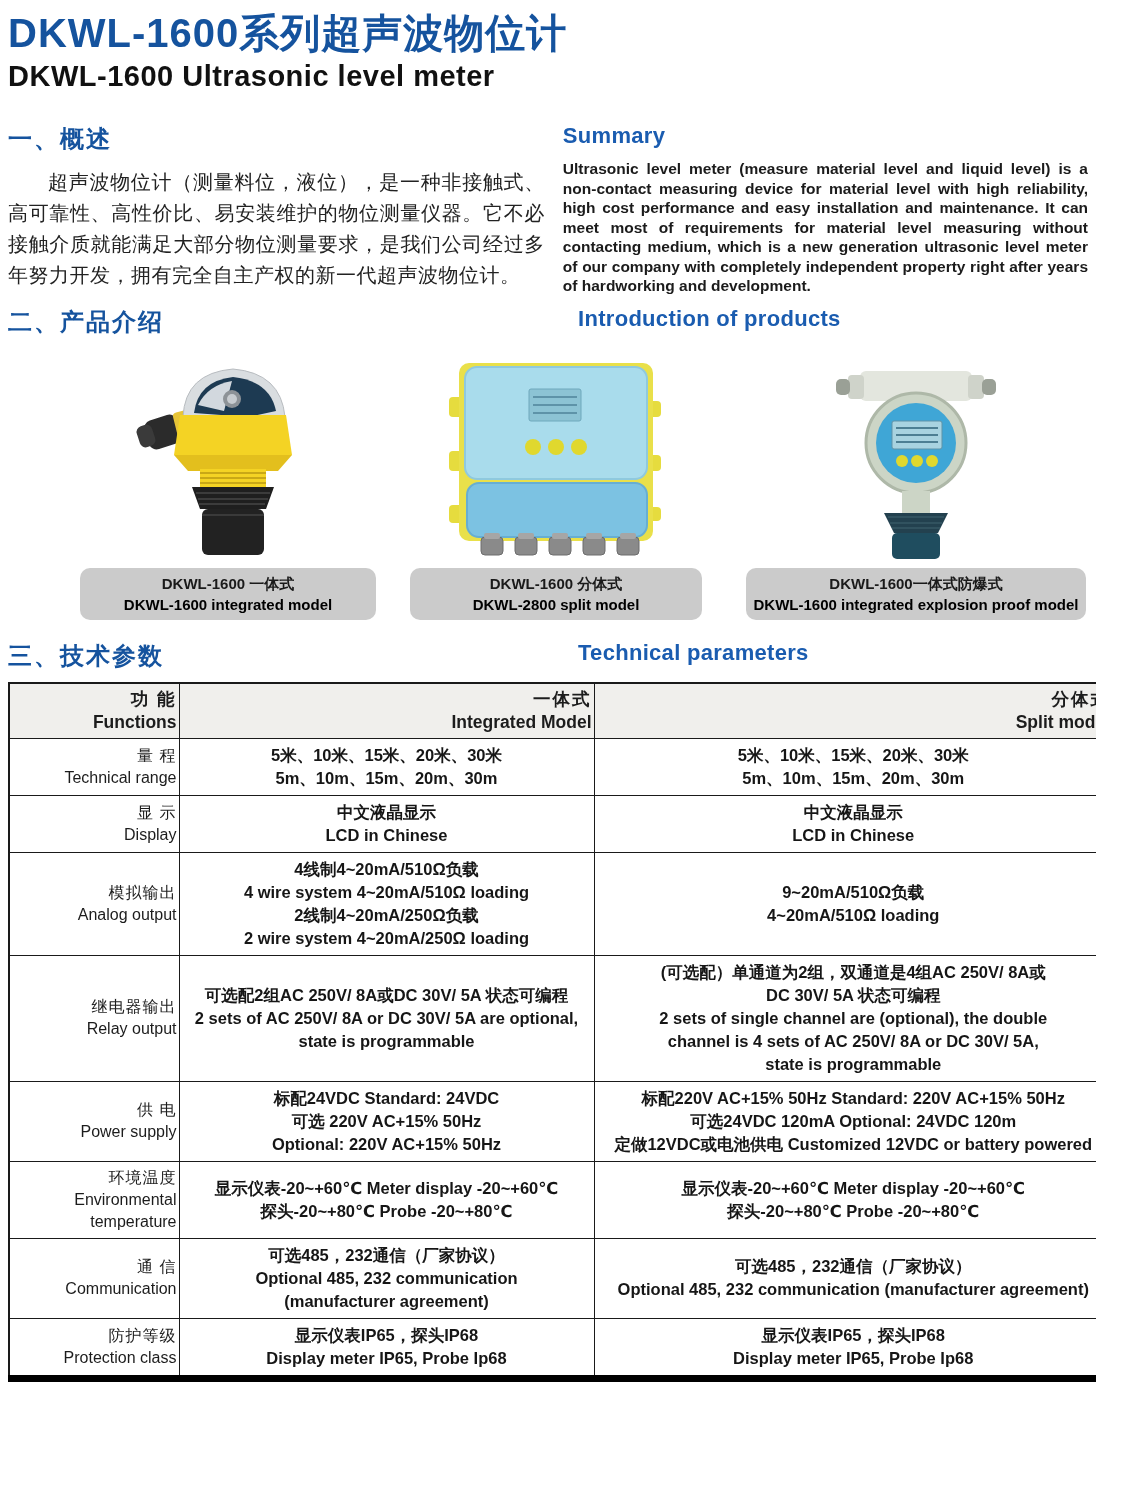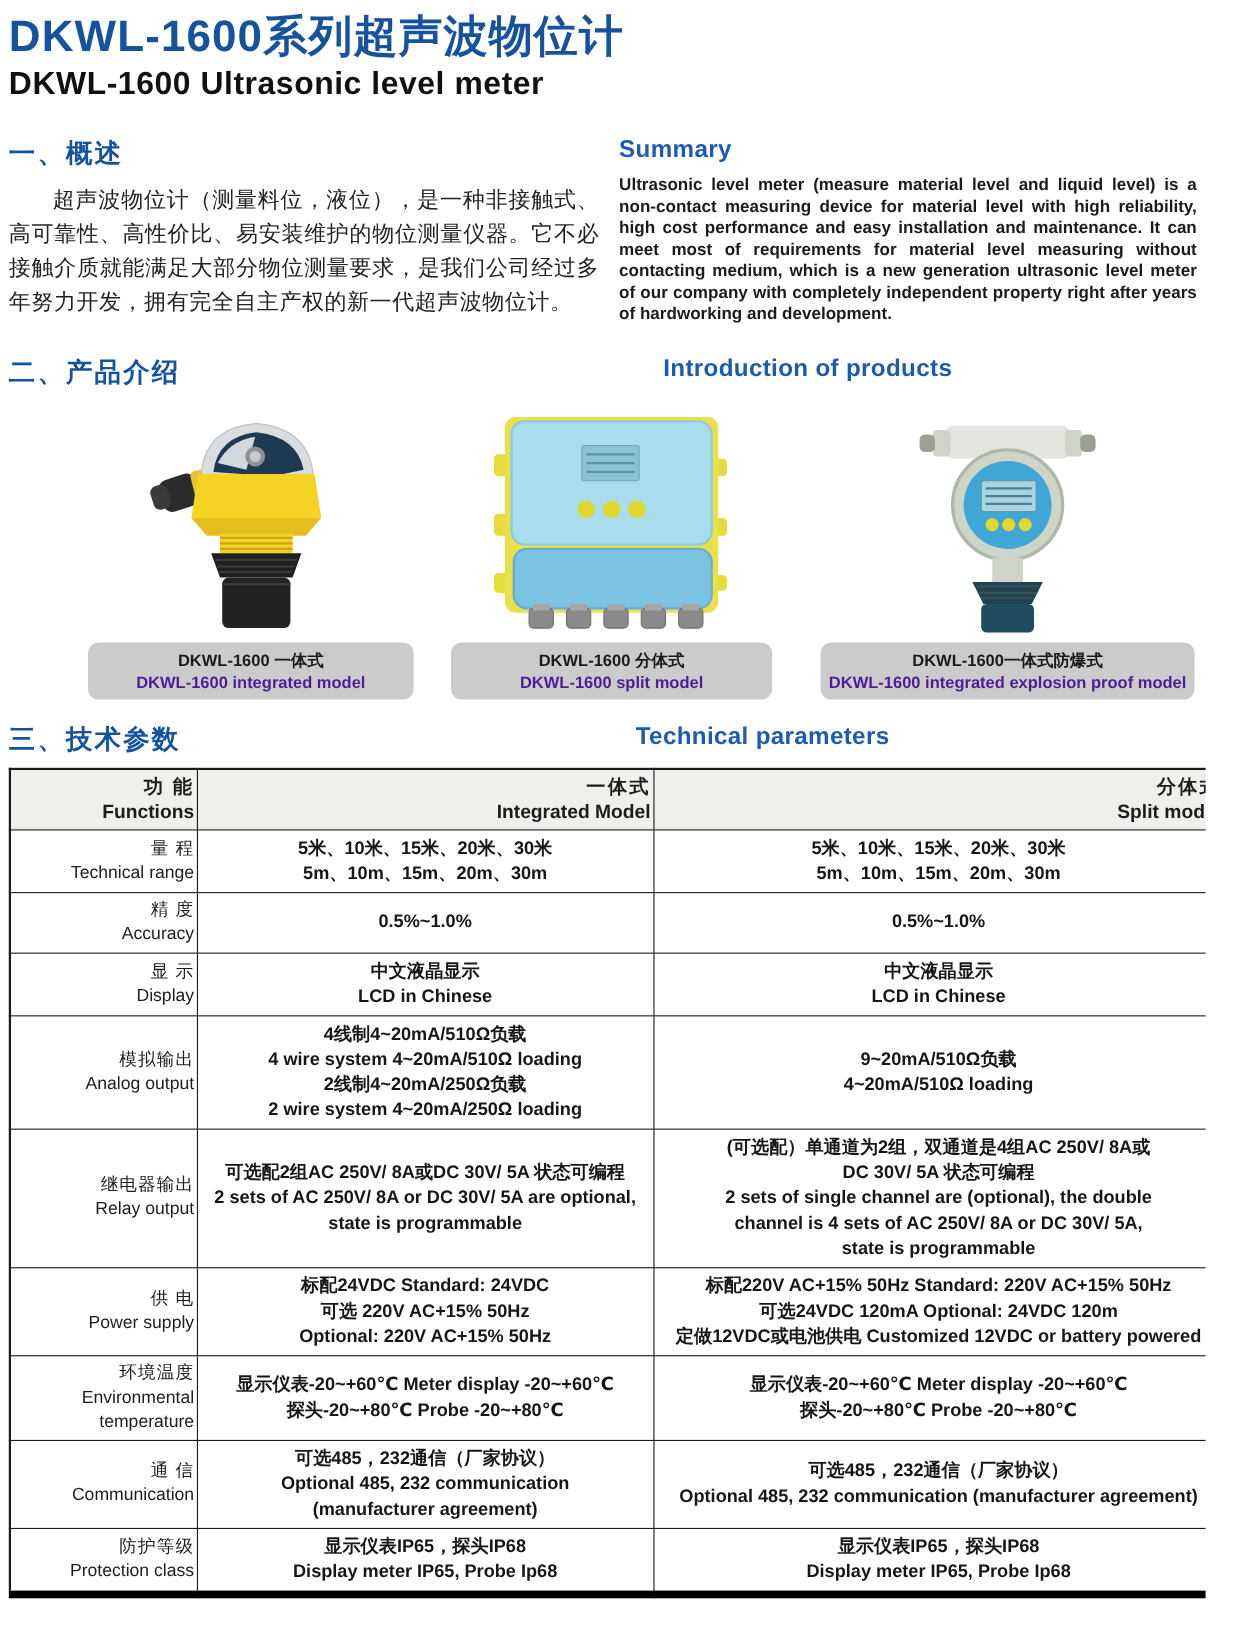--- a/index.html
+++ b/index.html
@@ -23,33 +23,33 @@
   .col-left{width:552px;}
   .col-right{width:540px;margin-left:18px;}
   .h-zh{font-size:24px;font-weight:bold;color:var(--accent-blue);letter-spacing:2px;}
   .h-en{font-size:22px;font-weight:bold;color:var(--accent-blue-en);letter-spacing:0.3px;}
   .body-zh{margin-top:12px;font-size:20px;line-height:31px;text-align:justify;text-align-last:left;text-indent:2em;color:#222;letter-spacing:0.5px;}
   .body-en{margin-top:10px;font-size:15.5px;line-height:19.5px;text-align:justify;text-align-last:left;font-weight:600;color:#1b1b1b;}
 
   
   .sec-row{display:flex;align-items:flex-start;}
   .sec-row .h-zh{width:570px;}
-  .intro-row{margin-top:26px;gap:25px;}
+  .intro-row{margin-top:10px;}
   .param-row{margin-top:20px;margin-bottom:10px;}
 
   
   .products{display:flex;margin-top:14px;}
   .product{display:flex;flex-direction:column;align-items:center;}
   .product .img-box{height:208px;display:flex;align-items:flex-end;justify-content:center;}
   .p1{width:296px;margin-left:72px;}
   .p2{width:292px;margin-left:34px;}
   .p3{width:340px;margin-left:44px;}
   .caption{width:100%;background:var(--caption-bg);border-radius:10px;margin-top:8px;padding:7px 4px;text-align:center;}
   .caption .c-zh{font-size:15px;font-weight:bold;color:#1a1a1a;}
-  .caption .c-en{font-size:15px;font-weight:bold;color:#4c1d95;margin-top:2px;}
+  .caption .c-en{font-size:15px;font-weight:bold;color:#000000;margin-top:2px;}
 
   
   table.params{width:1106px;border-collapse:collapse;border:2px solid var(--table-line);border-bottom:7px solid #000;table-layout:fixed;margin-top:2px;}
   table.params td{border:1.5px solid var(--table-line);vertical-align:middle;}
   td.label-cell{width:170px;text-align:right;font-size:16px;line-height:22px;padding:5px 2px;}
   td.label-cell .lz{letter-spacing:1px;}
   td.val-cell{padding:5px 12px;font-size:16.5px;line-height:23px;font-weight:600;color:#161616;}
   td.col-int{width:415px;}
   tr.head-row td{text-align:right;font-size:17.5px;line-height:23px;padding:4px 2px;background:#f0efec;font-weight:600;}
   tr.head-row td .hz{letter-spacing:2px;font-weight:bold;}
@@ -153,21 +153,21 @@
             <rect x="43" y="178" width="16" height="6" rx="2"></rect>
             <rect x="77" y="178" width="16" height="6" rx="2"></rect>
             <rect x="111" y="178" width="16" height="6" rx="2"></rect>
             <rect x="145" y="178" width="16" height="6" rx="2"></rect>
             <rect x="179" y="178" width="16" height="6" rx="2"></rect>
           </g>
         </svg>
       </div>
       <div class="caption">
         <div class="c-zh">DKWL-1600 分体式</div>
-        <div class="c-en">DKWL-1600 split model</div>
+        <div class="c-en">DKWL-2800 split model</div>
       </div>
     </div>
 
     <div class="product p3">
       <div class="img-box">
         <svg width="180" height="205" viewBox="0 0 180 205">
 
           <rect x="34" y="16" width="112" height="30" rx="6" fill="#e3e6de"></rect>
           <rect x="22" y="20" width="16" height="24" rx="4" fill="#cfd3ca"></rect>
           <rect x="142" y="20" width="16" height="24" rx="4" fill="#cfd3ca"></rect>
@@ -229,32 +229,20 @@
             <div class="val-line">5米、10米、15米、20米、30米</div>
             <div class="val-line">5m、10m、15m、20m、30m</div>
           </td>
           <td class="val-cell ">
             <div class="val-line">5米、10米、15米、20米、30米</div>
             <div class="val-line">5m、10m、15m、20m、30m</div>
           </td>
         </tr>
         <tr>
           <td class="label-cell">
-            <div class="lz">精 度</div>
-            <div>Accuracy</div>
-          </td>
-          <td class="val-cell col-int">
-            <div class="val-line">0.5%~1.0%</div>
-          </td>
-          <td class="val-cell ">
-            <div class="val-line">0.5%~1.0%</div>
-          </td>
-        </tr>
-        <tr>
-          <td class="label-cell">
             <div class="lz">显 示</div>
             <div>Display</div>
           </td>
           <td class="val-cell col-int">
             <div class="val-line">中文液晶显示</div>
             <div class="val-line">LCD in Chinese</div>
           </td>
           <td class="val-cell ">
             <div class="val-line">中文液晶显示</div>
             <div class="val-line">LCD in Chinese</div>

